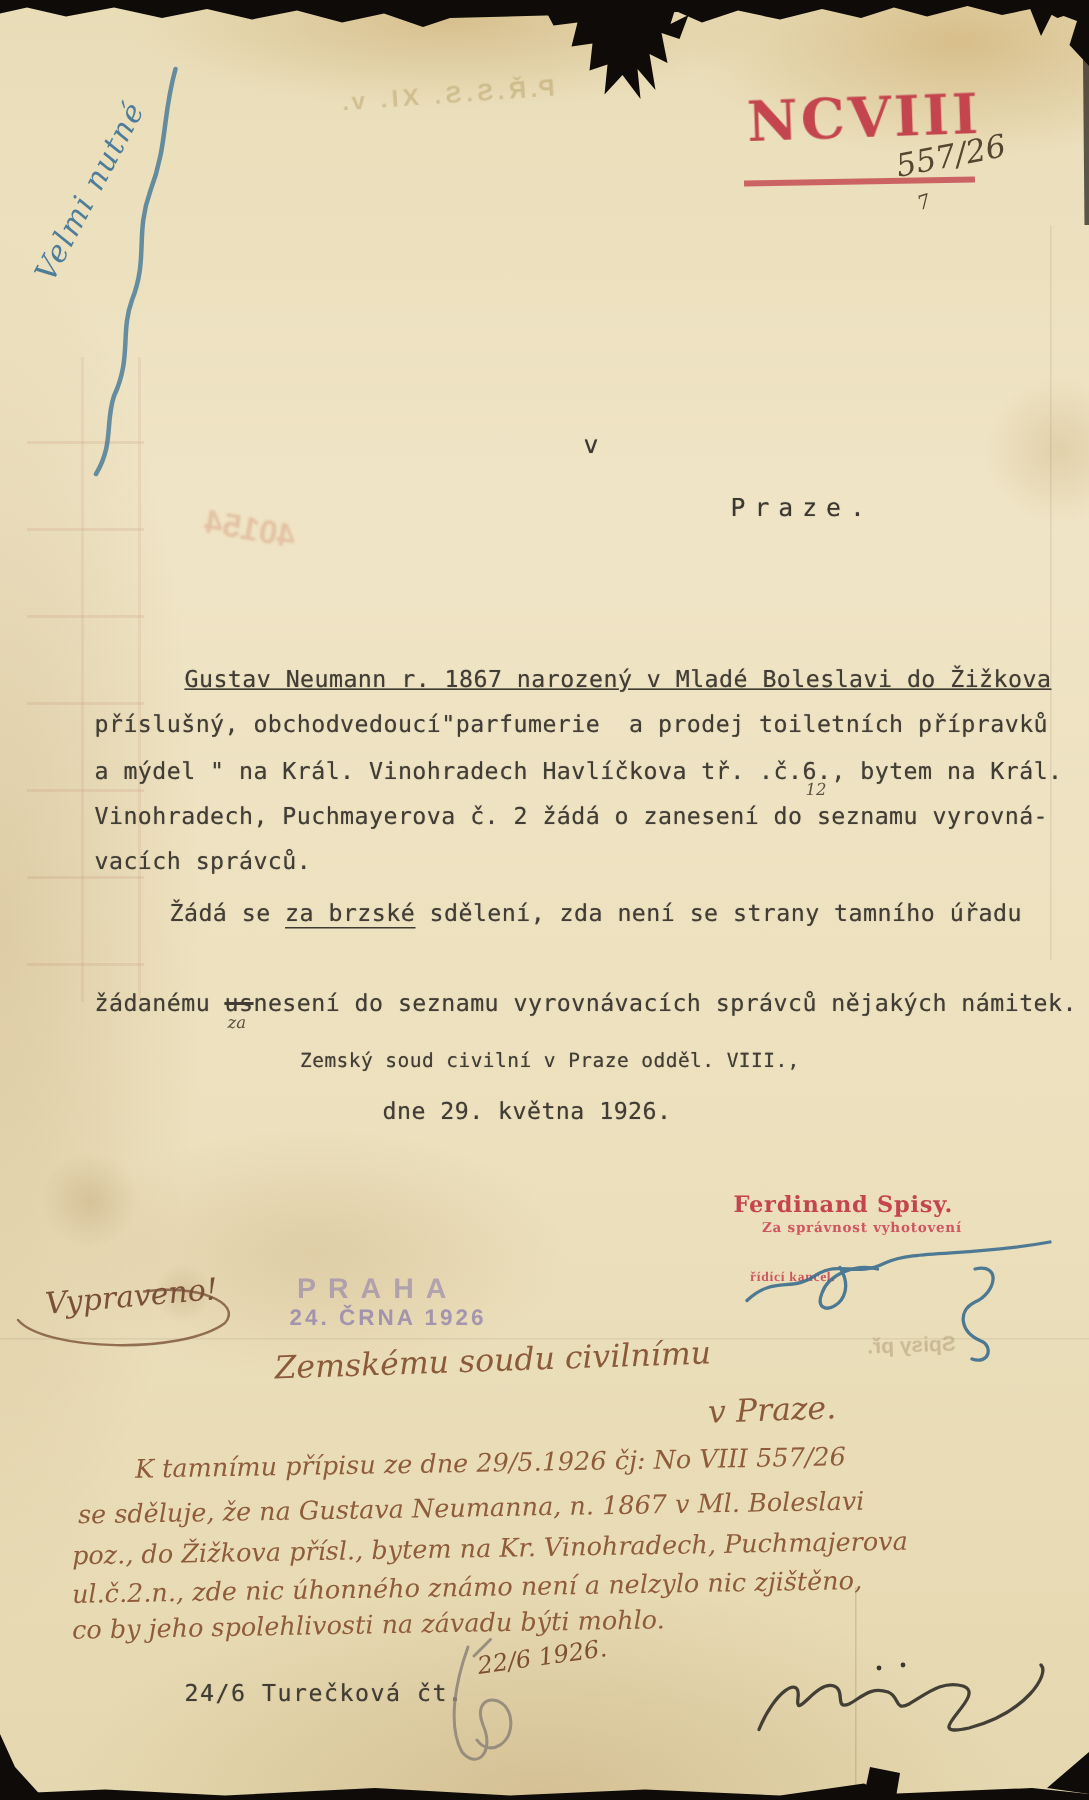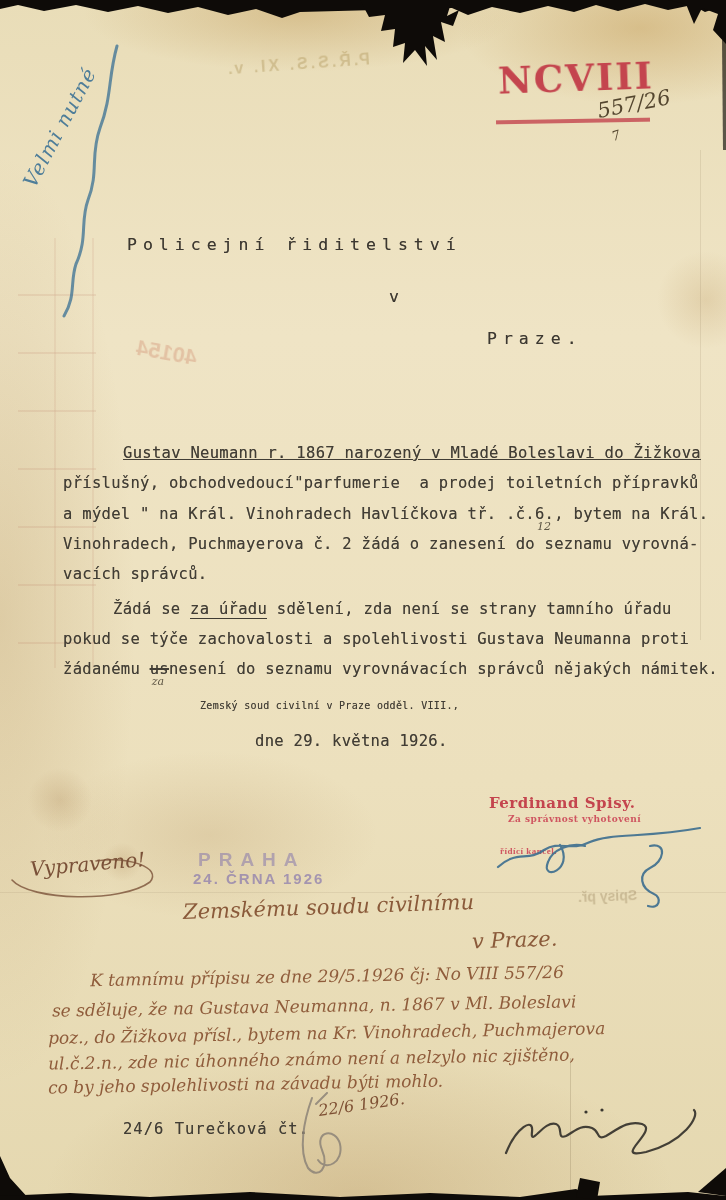--- a/index.html
+++ b/index.html
@@ -53,35 +53,33 @@
   <div class="abs" style="left:136px;top:340px;font-family:'Liberation Sans',sans-serif;font-weight:bold;font-size:22px;color:rgba(200,115,85,.30);transform:scaleX(-1) rotate(-10deg);filter:blur(.6px);">40154</div>
   <div class="abs" style="left:578px;top:888px;font-family:'Liberation Sans',sans-serif;font-weight:bold;font-size:14px;color:rgba(140,118,78,.35);transform:scaleX(-1) rotate(2deg);filter:blur(.5px);">Spisy př.</div>
 
   <div class="stamp-red" style="left:498px;top:56px;font-size:37px;letter-spacing:2px;transform:rotate(-2deg);filter:blur(.3px);">NCVIII</div>
   <div class="abs" style="left:496px;top:119px;width:154px;height:3.5px;background:#c4454e;opacity:.8;transform:rotate(-1deg);filter:blur(.4px);"></div>
   <div class="hw" style="left:597px;top:92px;font-size:21px;color:#54462f;transform:rotate(-11deg);">557/26</div>
   <div class="hw" style="left:612px;top:128px;font-size:13px;color:#54462f;transform:rotate(-18deg);">7</div>
 
   <div class="hw" style="left:18px;top:180px;font-size:20px;color:#4e7d99;transform:rotate(-62deg);transform-origin:left top;letter-spacing:1px;">Velmi nutné</div>
 
-  <div class="t th" style="left:127px;top:235px;">Policejní řiditelství</div>
   <div class="t th" style="left:389px;top:287px;">v</div>
   <div class="t th" style="left:487px;top:329px;">Praze.</div>
 
   <div class="t" style="left:123px;top:444px;text-decoration:underline;">Gustav Neumann r. 1867 narozený v Mladé Boleslavi do Žižkova</div>
   <div class="t" style="left:63px;top:474px;">příslušný, obchodvedoucí"parfumerie  a prodej toiletních přípravků</div>
   <div class="t" style="left:63px;top:505px;"><span>a mýdel " na Král. Vinohradech Havlíčkova tř. .č.</span><span class="relwrap"><span>6</span><span class="supnote">12</span></span><span>., bytem na Král.</span></div>
   <div class="t" style="left:63px;top:535px;">Vinohradech, Puchmayerova č. 2 žádá o zanesení do seznamu vyrovná-</div>
   <div class="t" style="left:63px;top:565px;">vacích správců.</div>
 
-  <div class="t" style="left:113px;top:600px;"><span>Žádá se </span><span class="u-ins">za úřadu</span><span> sdělení, zda není se strany tamního úřadu</span></div>
-  <div class="t" style="left:63px;top:630px;">pokud se týče zachovalosti a spolehlivosti Gustava Neumanna proti</div>
+  <div class="t" style="left:113px;top:600px;"><span>Žádá se </span><span class="u-ins">za brzské</span><span> sdělení, zda není se strany tamního úřadu</span></div>
   <div class="t" style="left:63px;top:660px;"><span>žádanému </span><span class="relwrap"><span class="strike">us</span><span class="supnote">za</span></span><span>nesení do seznamu vyrovnávacích správců nějakých námitek.</span></div>
 
-  <div class="t" style="left:200px;top:700px;font-size:10px;">Zemský soud civilní v Praze odděl. VIII.,</div>
+  <div class="t" style="left:200px;top:700px;font-size:13px;">Zemský soud civilní v Praze odděl. VIII.,</div>
   <div class="t" style="left:255px;top:732px;">dne 29. května 1926.</div>
 
   <div class="stamp-purple" style="left:193px;top:870px;font-size:15px;letter-spacing:2px;color:rgba(122,106,172,.62);">24. ČRNA 1926</div>
   <div class="stamp-purple" style="left:198px;top:849px;font-size:19px;letter-spacing:8px;color:rgba(122,106,172,.48);">PRAHA</div>
 
   <div class="stamp-red" style="left:489px;top:794px;font-size:15px;letter-spacing:.5px;filter:blur(.2px);">Ferdinand Spisy.</div>
   <div class="stamp-red" style="left:494px;top:814px;font-size:9px;letter-spacing:.5px;color:#cf5560;margin-left:14px;">Za správnost vyhotovení</div>
   <div class="stamp-red" style="left:500px;top:846px;font-size:9px;letter-spacing:.5px;color:#cf5560;font-family:Liberation Serif, serif;">řídící kancel.</div>
 
   <div class="hw" style="left:30px;top:852px;font-size:20px;color:#7a5138;transform:rotate(-5deg);">Vypraveno!</div>

